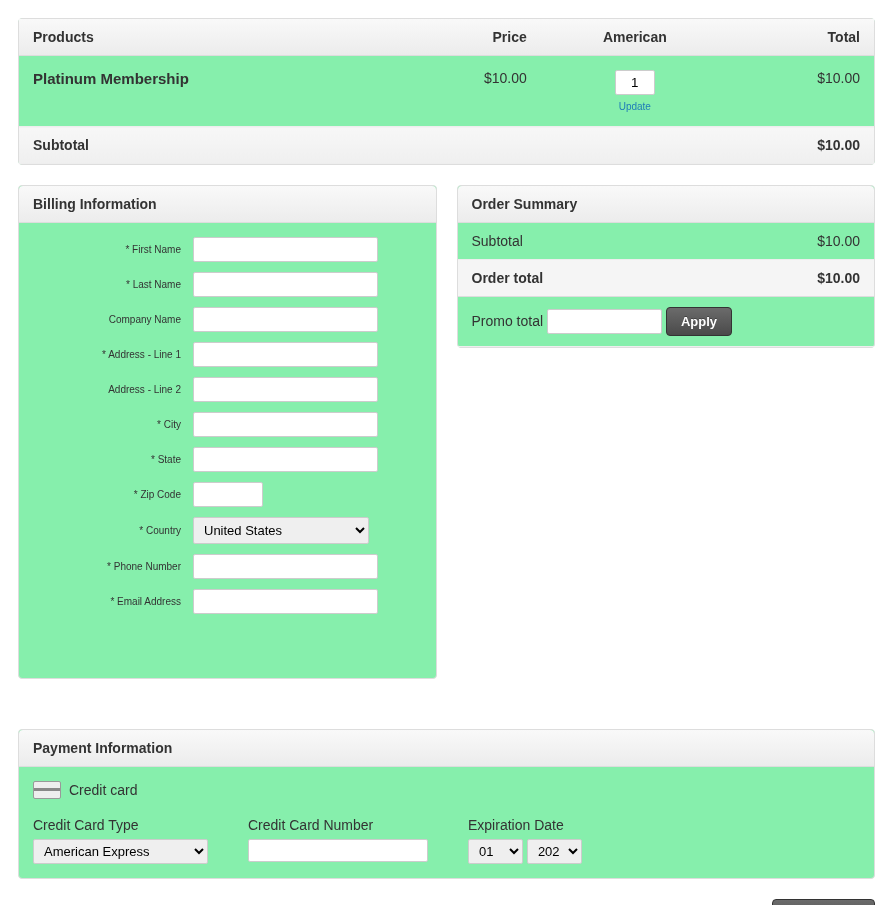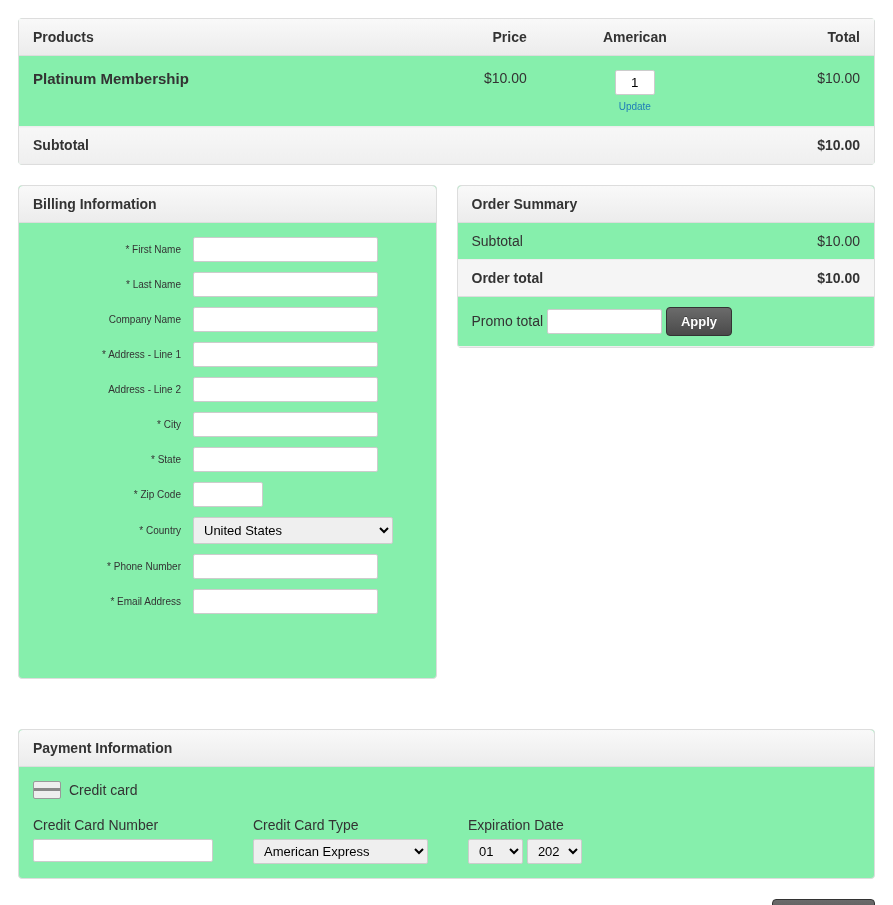--- a/index.html
+++ b/index.html
@@ -24,21 +24,21 @@
     
     .two-col { display: flex; gap: 20px; align-items: flex-start; }
     .col-left { flex: 1; }
     .col-right { flex: 1; }
     
     .form-row { display: flex; align-items: center; margin-bottom: 10px; }
     .form-row label { width: 160px; text-align: right; padding-right: 12px; color: #333; font-size: 10px; }
     .form-row input[type=text], .form-row select { border: 1px solid #ccc; padding: 4px 6px; font-size: 13px; border-radius: 2px; }
     .form-row input.std { width: 185px; }
     .form-row input.short { width: 70px; }
-    .form-row select.std { width: 200px; }
+    .form-row select.std { width: 176px; }
     
     .summary-table { width: 100%; border-collapse: collapse; }
     .summary-table td { padding: 10px 14px; border-bottom: 1px solid #eee; }
     .summary-table td.val { text-align: right; }
     .summary-table tr.total-row td { background: #f5f5f5; font-weight: bold; border-top: 1px solid #ddd; border-bottom: 1px solid #ddd; }
     .promo-row td { padding: 10px 14px; }
     .promo-row input { border: 1px solid #ccc; padding: 4px 6px; width: 115px; border-radius: 2px; }
     
     .btn { display: inline-block; background: linear-gradient(#6b6b6b, #4a4a4a); color: #fff; border: 1px solid #333; border-radius: 4px; padding: 6px 14px; font-weight: bold; font-size: 13px; cursor: pointer; text-shadow: 0 -1px 0 rgba(0,0,0,0.3); }
     
@@ -169,28 +169,28 @@
 
 <div class="panel" style="margin-top:30px">
   <div class="panel-header">Payment Information</div>
   <div class="panel-body">
     <div class="payment-method">
       <span class="card-icon"></span>
       <span>Credit card</span>
     </div>
     <div class="payment-fields">
       <div class="payment-field">
-        <label>Credit Card Number</label>
-        <input type="text" class="ccnum" style="">
-      </div>
-      <div class="payment-field">
         <label>Credit Card Type</label>
         <select class="cctype">
           <option>American Express</option>
         </select>
+      </div>
+      <div class="payment-field">
+        <label>Credit Card Number</label>
+        <input type="text" class="ccnum" style="">
       </div>
       <div class="payment-field">
         <label>Expiration Date</label>
         <select class="exp">
           <option>01</option>
         </select>
         <select class="exp">
           <option>2024</option>
         </select>
       </div>

